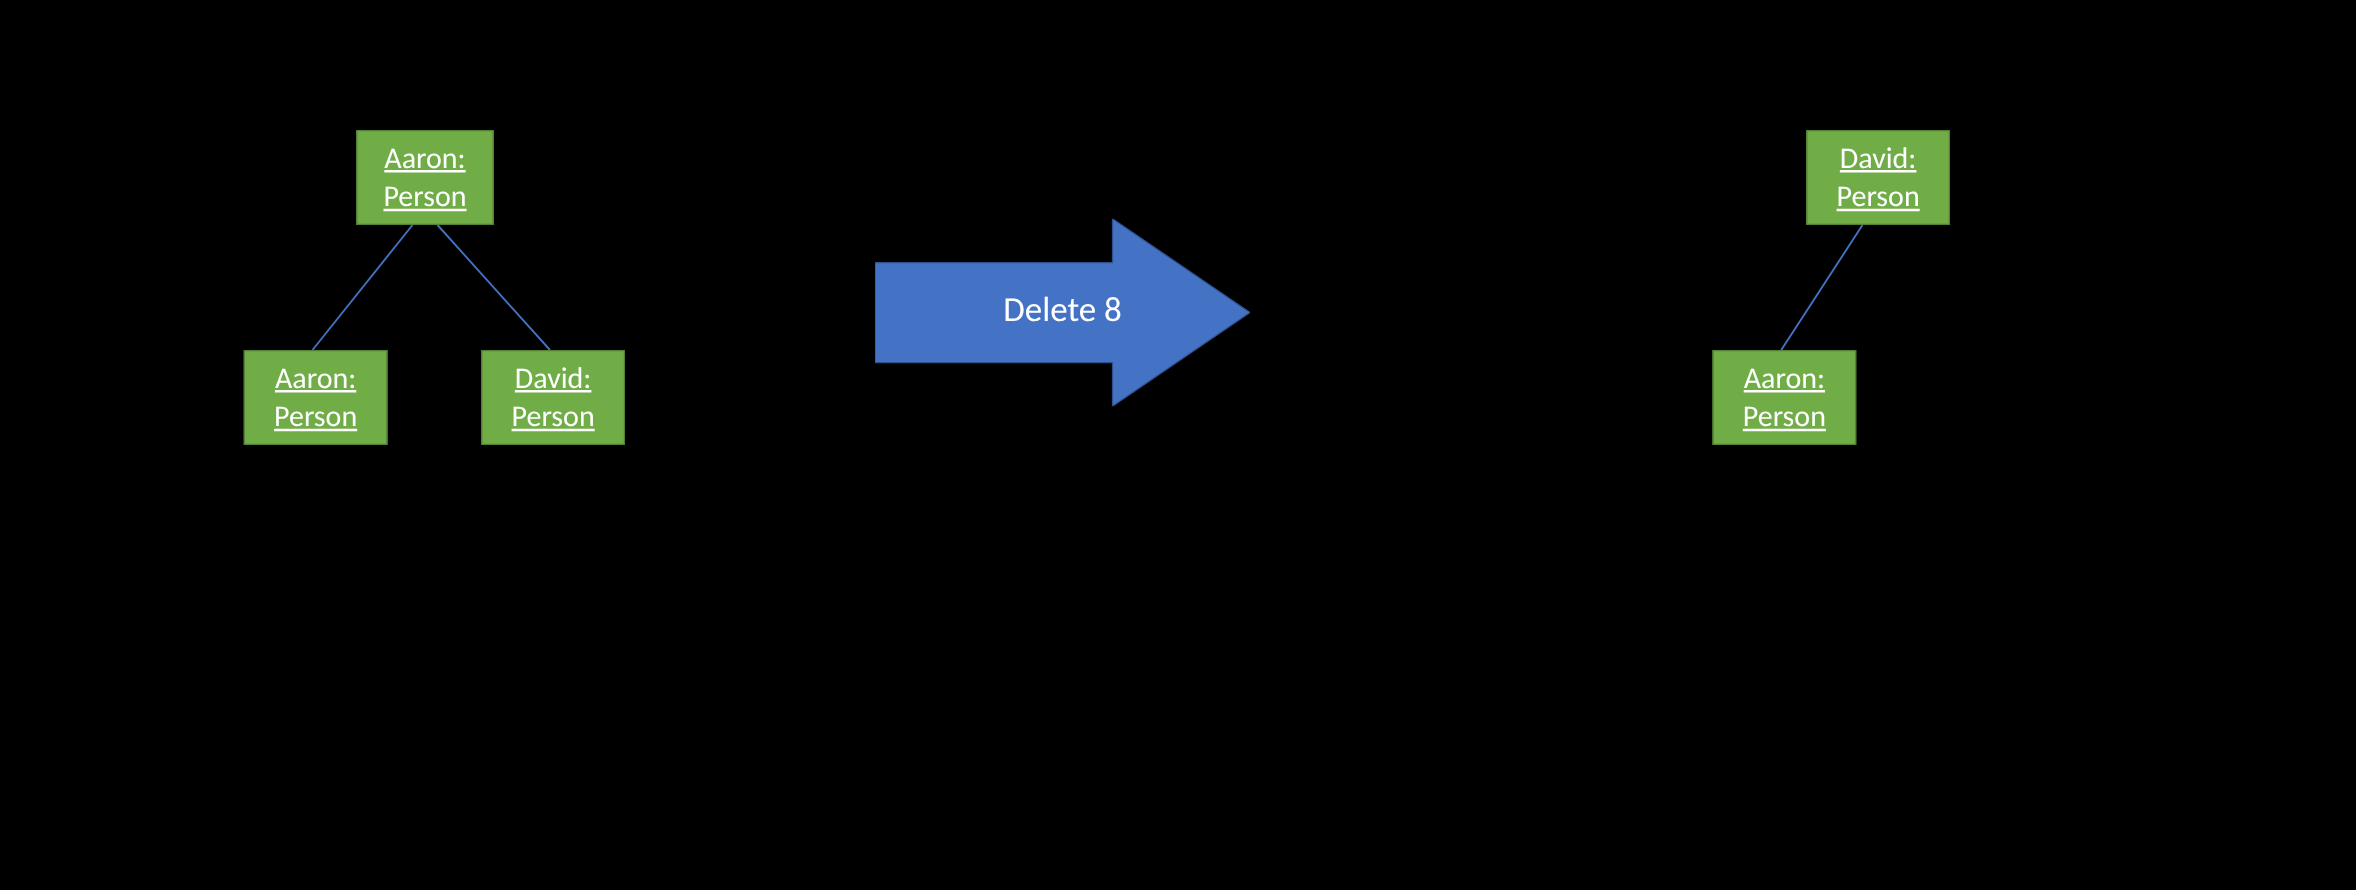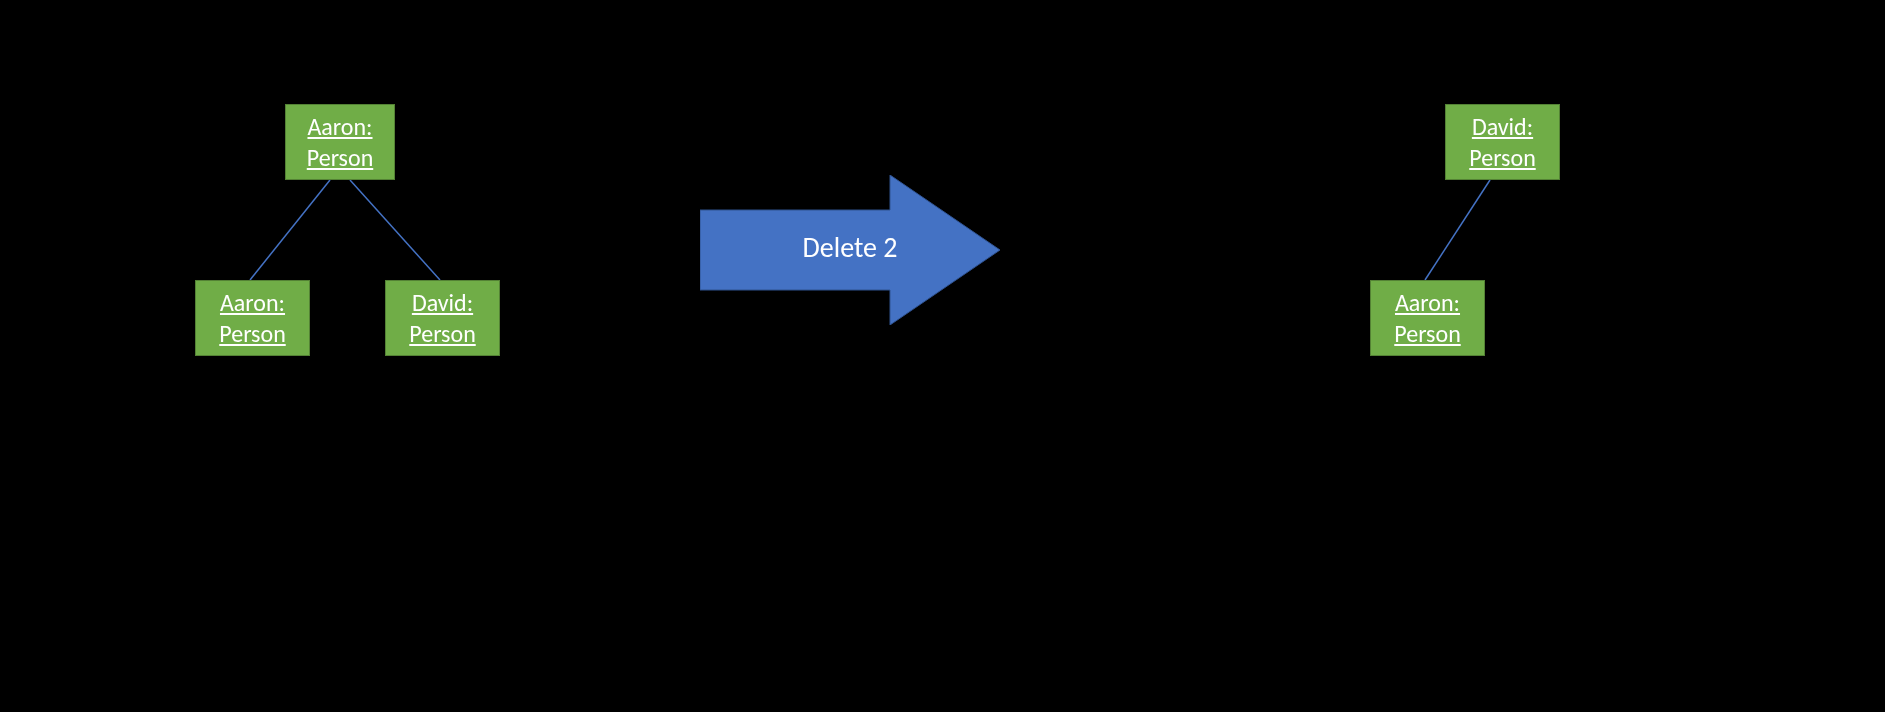--- a/index.html
+++ b/index.html
@@ -52,21 +52,21 @@
 
 <div class="node" style="left:385px; top:280px; width:115px;">
   <span>David:</span><br>
   <span>Person</span>
 </div>
 
 <div class="arrow-container" style="left:700px; top:175px; width:300px; height:150px;">
   <svg width="300" height="150" style="position:absolute; left:0; top:0;">
     <polygon points="0,35 190,35 190,0 300,75 190,150 190,115 0,115" fill="#4472C4" stroke="#2F528F" stroke-width="1"></polygon>
   </svg>
-  <div class="arrow-label" style="top:55px; left:0;">Delete 2</div>
+  <div class="arrow-label" style="top:55px; left:0;">Delete 8</div>
 </div>
 
 <svg style="position:absolute; left:1100px; top:0; width:500px; height:400px; pointer-events:none;">
   <line x1="390" y1="180" x2="325" y2="280" stroke="#4472C4" stroke-width="1.5"></line>
 </svg>
 
 <div class="node" style="left:1445px; top:104px; width:115px;">
   <span>David:</span><br>
   <span>Person</span>
 </div>

